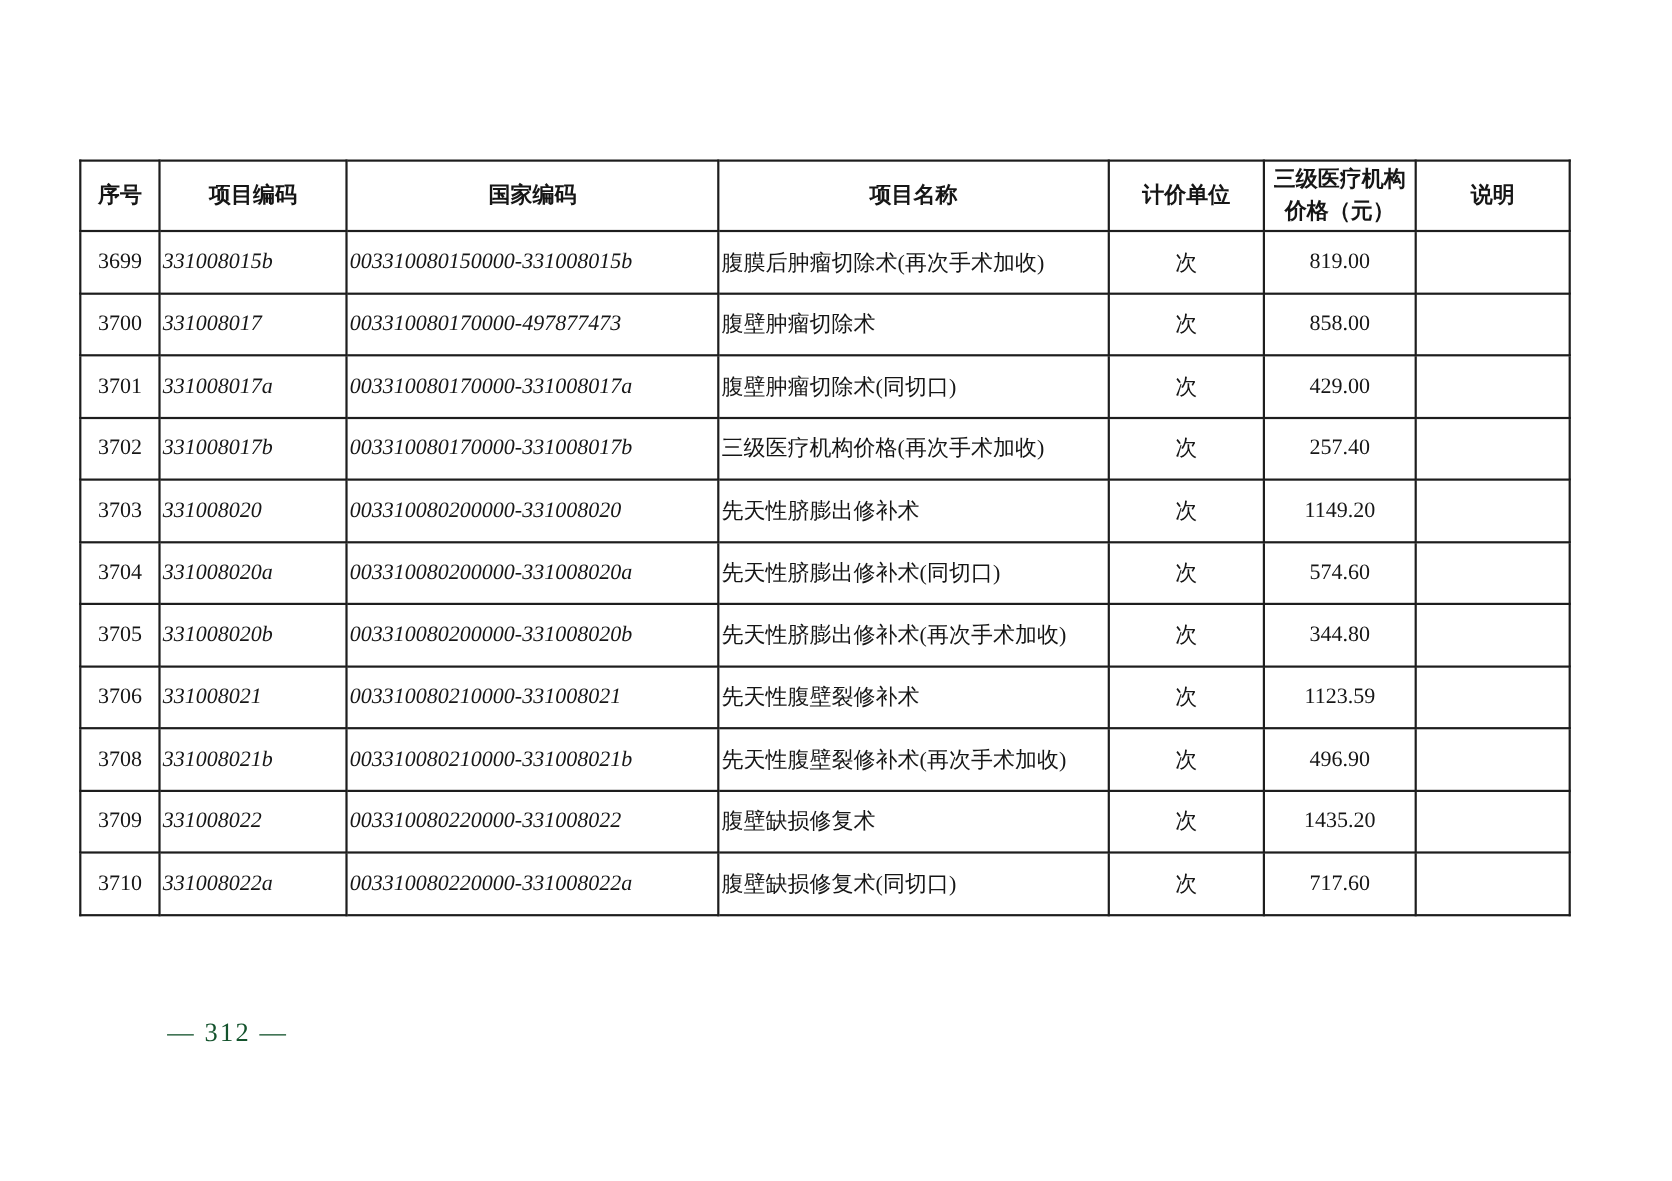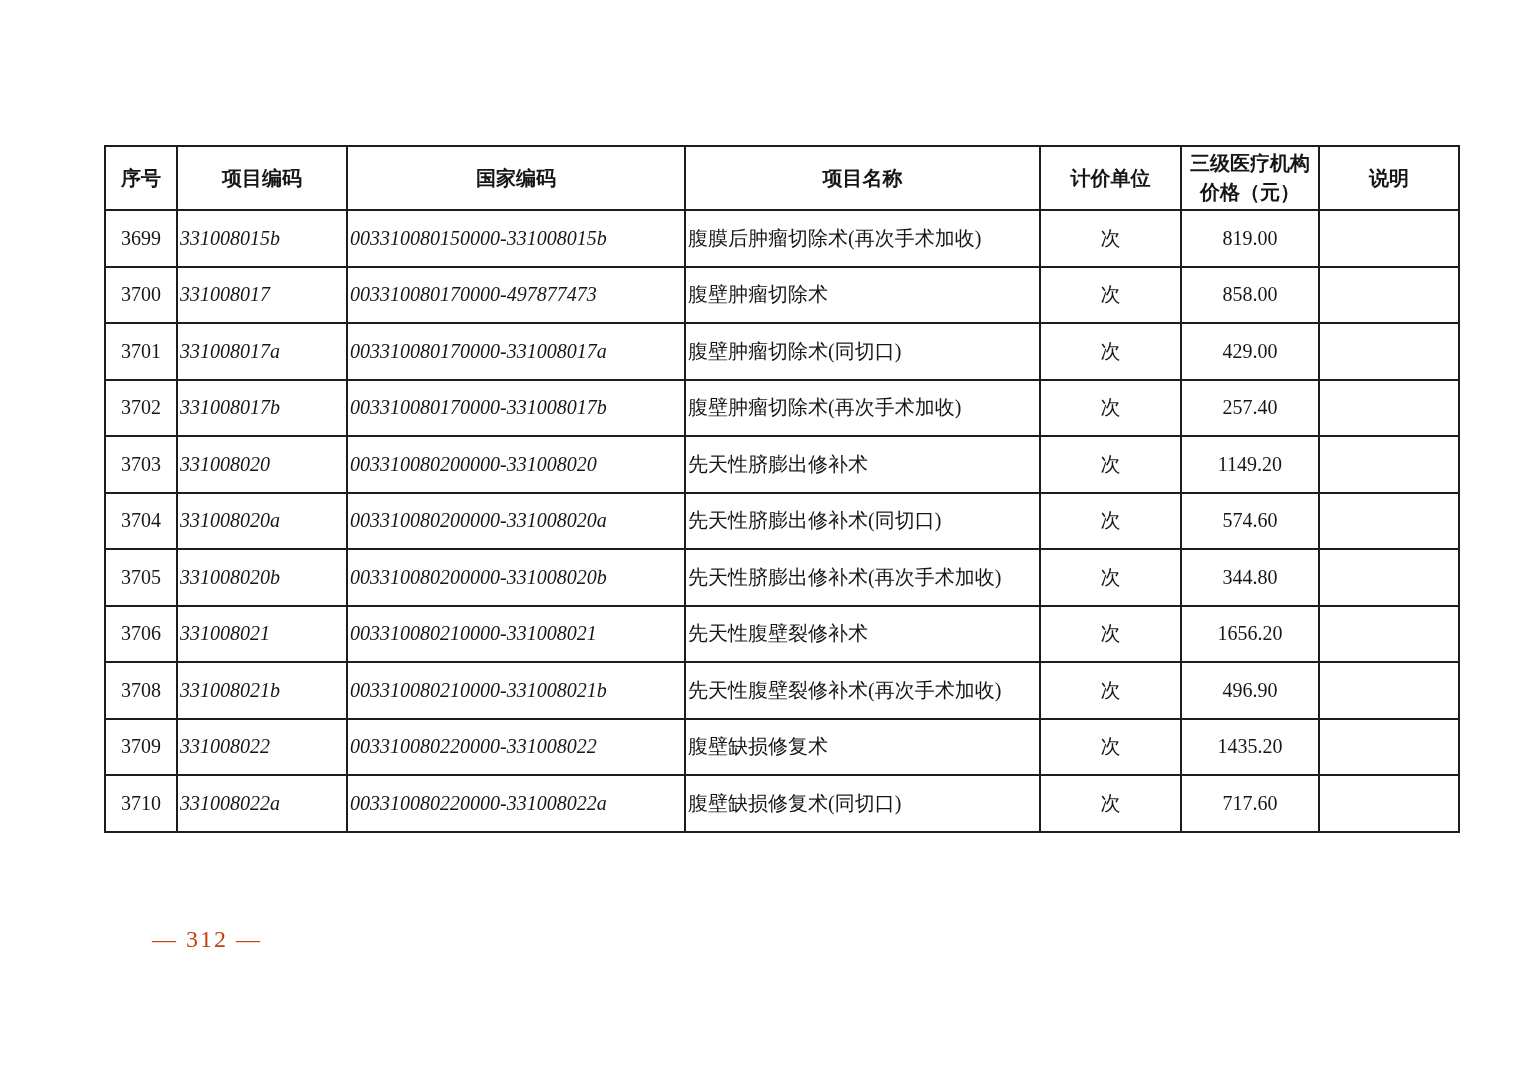--- a/index.html
+++ b/index.html
@@ -10,21 +10,21 @@
     position: relative;
     width: 1520px;
     height: 1074px;
     background: #ffffff;
     color: #161616;
     font-family: "Liberation Serif", "DejaVu Serif", serif;
     overflow: hidden;
   }
   .price-table {
     position: absolute;
-    left: 104px;
+    left: 72px;
     top: 145px;
     width: 1354px;
     border-collapse: collapse;
     table-layout: fixed;
   }
   .price-table th,
   .price-table td {
     border: 2px solid #1d1d1d;
     overflow: hidden;
     vertical-align: middle;
@@ -49,21 +49,21 @@
   .c-name  { text-align: left; padding-left: 4px; font-family: Liberation Serif, serif; }
   .c-unit  { text-align: center; }
   .c-price { text-align: center; }
   .c-note  { text-align: center; }
   .page-footer {
     position: absolute;
     left: 152px;
     top: 926px;
     font-size: 24px;
     letter-spacing: 2px;
-    color: #c2410c;
+    color: #14532d;
     font-family: "Liberation Serif", "DejaVu Serif", serif;
   }
 </style>
 </head>
 <body>
 
 <table class="price-table">
   <colgroup>
     <col style="width:72px">
     <col style="width:170px">
@@ -112,21 +112,21 @@
     <td class="c-name">腹壁肿瘤切除术(同切口)</td>
     <td class="c-unit">次</td>
     <td class="c-price">429.00</td>
     <td class="c-note"></td>
   </tr>
 
   <tr>
     <td class="c-seq">3702</td>
     <td class="c-code">331008017b</td>
     <td class="c-code">003310080170000-331008017b</td>
-    <td class="c-name">腹壁肿瘤切除术(再次手术加收)</td>
+    <td class="c-name">三级医疗机构价格(再次手术加收)</td>
     <td class="c-unit">次</td>
     <td class="c-price">257.40</td>
     <td class="c-note"></td>
   </tr>
 
   <tr>
     <td class="c-seq">3703</td>
     <td class="c-code">331008020</td>
     <td class="c-code">003310080200000-331008020</td>
     <td class="c-name">先天性脐膨出修补术</td>
@@ -154,21 +154,21 @@
     <td class="c-price">344.80</td>
     <td class="c-note"></td>
   </tr>
 
   <tr>
     <td class="c-seq">3706</td>
     <td class="c-code">331008021</td>
     <td class="c-code">003310080210000-331008021</td>
     <td class="c-name">先天性腹壁裂修补术</td>
     <td class="c-unit">次</td>
-    <td class="c-price">1656.20</td>
+    <td class="c-price">1123.59</td>
     <td class="c-note"></td>
   </tr>
 
 
   <tr>
     <td class="c-seq">3708</td>
     <td class="c-code">331008021b</td>
     <td class="c-code">003310080210000-331008021b</td>
     <td class="c-name">先天性腹壁裂修补术(再次手术加收)</td>
     <td class="c-unit">次</td>

